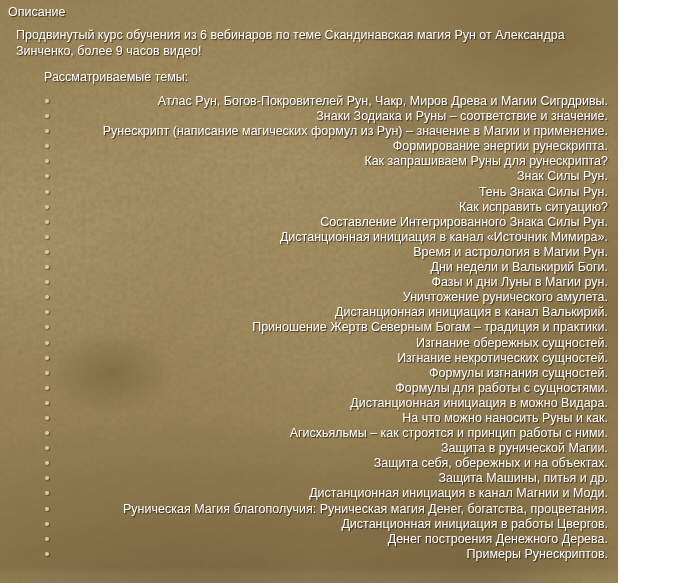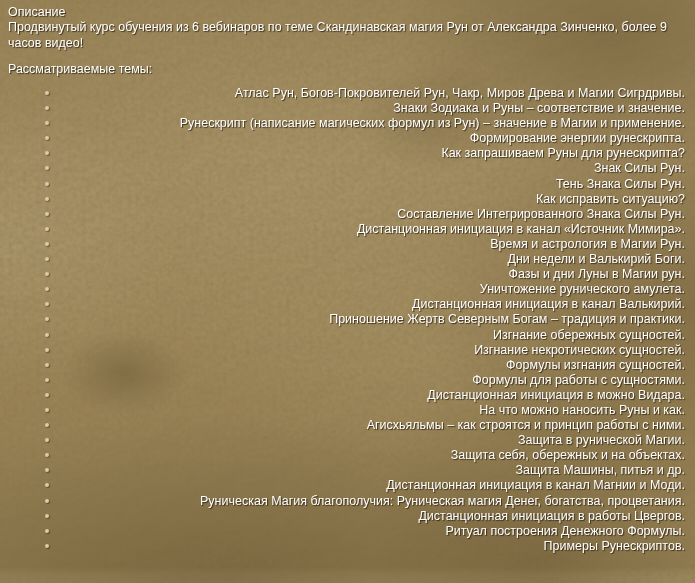--- a/index.html
+++ b/index.html
@@ -7,21 +7,21 @@
     padding: 0;
   }
   body {
     width: 695px;
     height: 583px;
     overflow: hidden;
     font-family: "Liberation Sans", "DejaVu Sans", sans-serif;
   }
   .page {
     position: relative;
-    width: 695px;
+    width: 618px;
     height: 583px;
     background: #a38d62;
     overflow: hidden;
   }
   
   .bg-mottle {
     position: absolute;
     inset: 0;
     background:
       radial-gradient(ellipse 90px 60px at 18% 64%, rgba(72,55,28,0.28), transparent 70%),
@@ -46,26 +46,27 @@
     inset: 0;
     padding: 4px 10px 0 8px;
     color: #ffffff;
     font-size: 12.5px;
     text-shadow: 1px 1px 1px rgba(45, 33, 14, 0.85);
   }
   .heading {
     line-height: 16px;
   }
   .desc {
-    margin: 0;
+    margin: 8px;
     line-height: 15.5px;
     max-width: 676px;
   }
   .topics-heading {
     margin-top: 10px;
+    margin-left: 36px;
   }
   ul.topics {
     list-style: none;
     margin: 9px 0 0 0;
     padding: 0 0 0 36px;
     line-height: 15.1px;
     text-align: right;
   }
   ul.topics li {
     position: relative;
@@ -137,18 +138,18 @@
         <li>Формулы для работы с сущностями.</li>
         <li>Дистанционная инициация в можно Видара.</li>
         <li>На что можно наносить Руны и как.</li>
         <li>Агисхьяльмы – как строятся и принцип работы с ними.</li>
         <li>Защита в рунической Магии.</li>
         <li>Защита себя, обережных и на объектах.</li>
         <li>Защита Машины, питья и др.</li>
         <li>Дистанционная инициация в канал Магнии и Моди.</li>
         <li>Руническая Магия благополучия: Руническая магия Денег, богатства, процветания.</li>
         <li>Дистанционная инициация в работы Цвергов.</li>
-        <li>Ритуал построения Денежного Формулы.</li>
+        <li>Денег построения Денежного Дерева.</li>
         <li>Примеры Рунескриптов.</li>
       </ul>
   </div>
 
 </div>
 
 </body></html>

